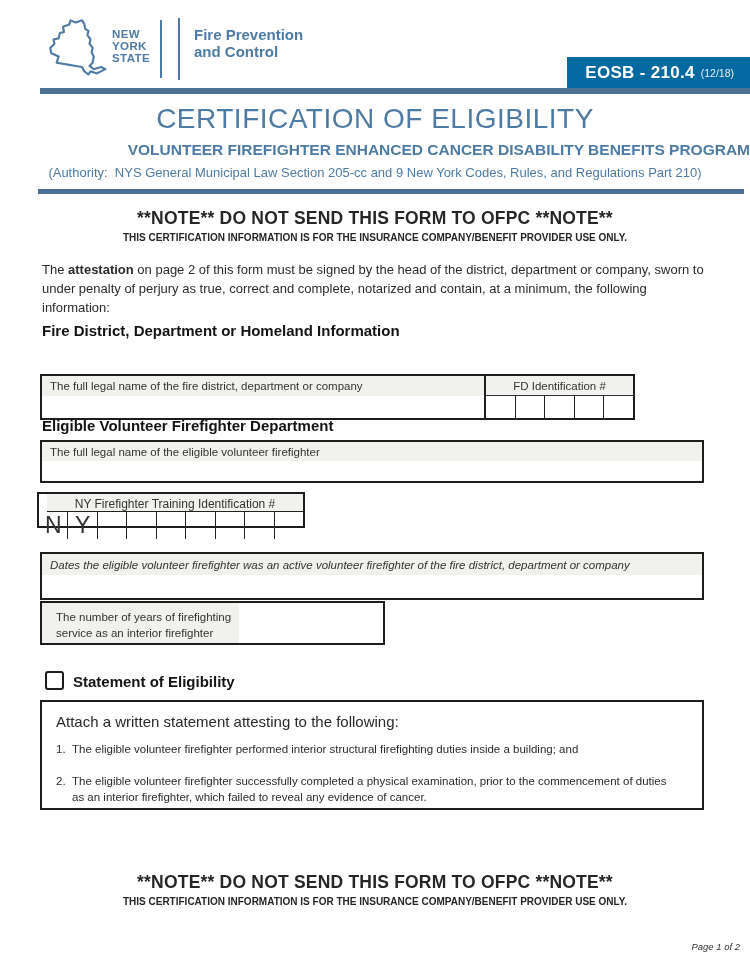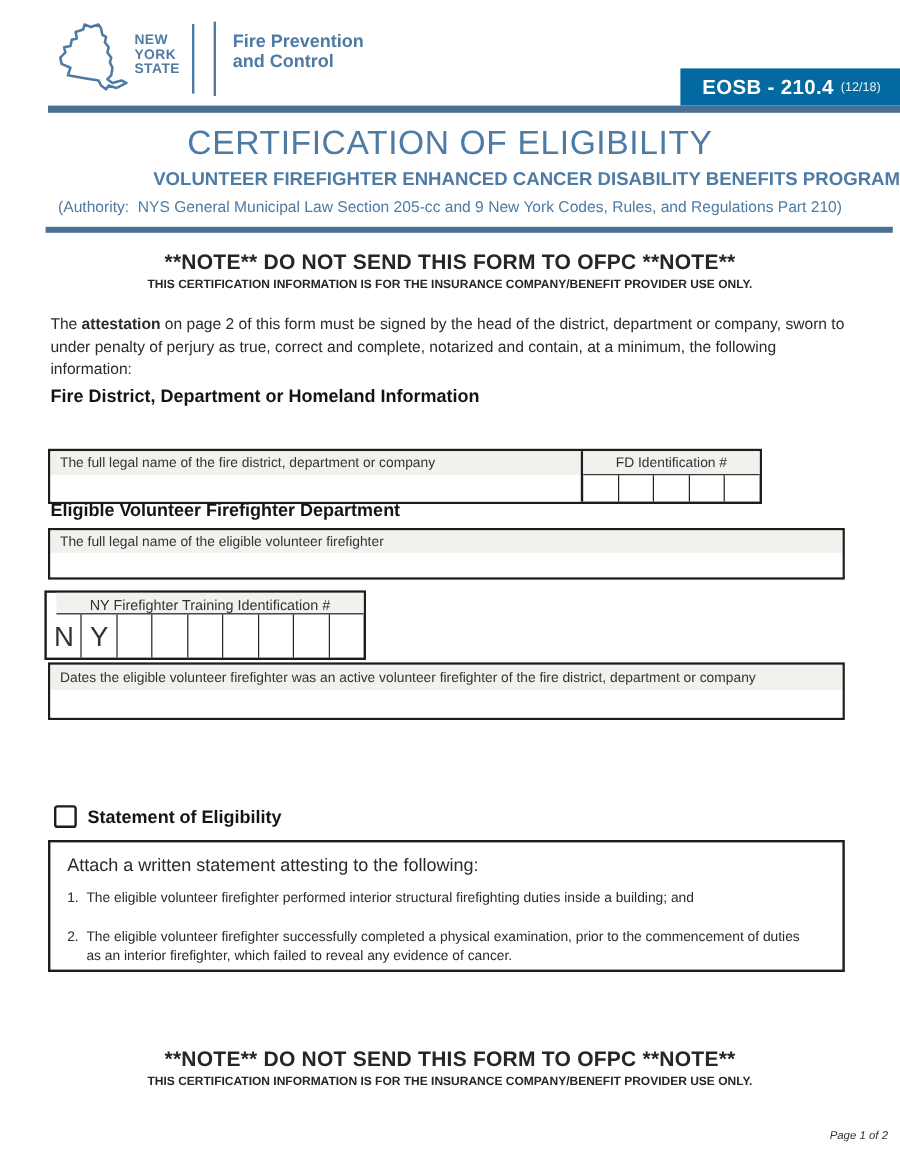--- a/index.html
+++ b/index.html
@@ -60,25 +60,25 @@
   .fire-right .strip{height:20px;text-align:center;padding-top:4px;border-bottom:1px solid #333;}
   .cells{flex:1;display:flex;}
   .cells .cell{flex:1;box-sizing:border-box;}
   .cells .cell + .cell{border-left:1.5px solid #222;}
 
   
   .box-name{left:40px;top:440px;width:664px;height:43px;display:flex;flex-direction:column;}
   .box-name .strip{height:19px;padding:4px 0 0 8px;}
   .box-name .fill{flex:1;}
   .box-dates{left:40px;top:552px;width:664px;height:48px;display:flex;flex-direction:column;}
-  .box-dates .strip{height:21px;padding:5px 0 4px 8px;}
+  .box-dates .strip{height:21px;padding:5px 0 4px 8px;font-style:italic;}
   .box-dates .fill{flex:1;}
 
   
-  .box-training{left:37px;top:492px;width:268px;height:58px;border-width:2.5px;
+  .box-training{left:37px;top:492px;width:268px;height:36px;border-width:2.5px;
                 display:flex;flex-direction:column;}
   .box-training .strip{height:18px;margin-left:8px;padding-top:3px;text-align:center;
                        border-bottom:1.5px solid #222;font-size:12px;}
   .tcells{flex:1;display:flex;}
   .tcells .cell{flex:1;display:flex;align-items:center;justify-content:center;
                 font-size:23px;color:#333;box-sizing:border-box;}
   .tcells .cell + .cell{border-left:1.5px solid #222;}
 
   
   .box-years{left:40px;top:601px;width:345px;height:44px;border-width:2.5px;display:flex;}
@@ -179,20 +179,24 @@
       <div class="cell"></div>
       <div class="cell"></div>
     </div>
   </div>
 
   <div class="fbox box-dates">
     <div class="strip">Dates the eligible volunteer firefighter was an active volunteer firefighter of the fire district, department or company</div>
     <div class="fill"></div>
   </div>
 
+  <div class="fbox box-years">
+    <div class="strip">The number of years of firefighting service as an interior firefighter</div>
+    <div class="fill"></div>
+  </div>
 
   <div class="stmt-head">
     <div class="chk"></div>
     <div class="lbl">Statement of Eligibility</div>
   </div>
 
   <div class="fbox box-statement">
     <div class="attach-title">Attach a written statement attesting to the following:</div>
     <div class="item">
       <span class="num">1.</span>

